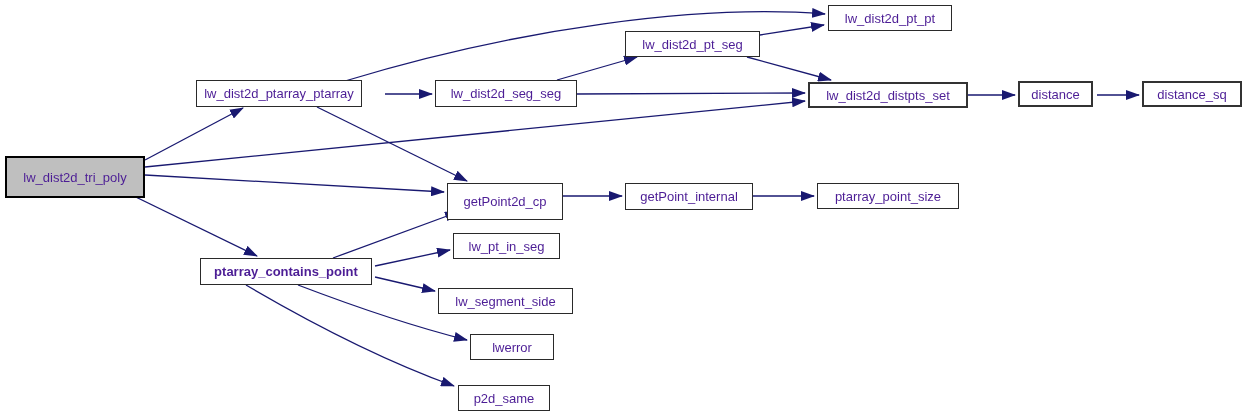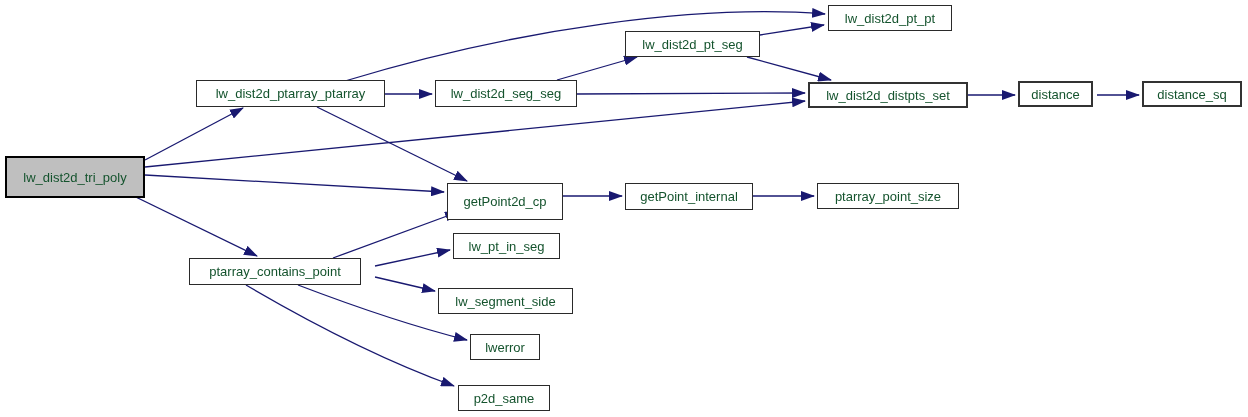--- a/index.html
+++ b/index.html
@@ -30,21 +30,21 @@
   .node {
     position: absolute;
     box-sizing: border-box;
     background: #ffffff;
     border: 1px solid #2a2a2a;
     display: flex;
     align-items: center;
     justify-content: center;
     font-size: 13px;
     line-height: 1;
-    color: #14532d;
+    color: #4c1d95;
     white-space: nowrap;
     cursor: pointer;
   }
   .node.emph {
     border-width: 2px;
     border-color: #333333;
   }
   .node.root {
     background: #bfbfbf;
     border: 2px solid #000000;
@@ -81,21 +81,21 @@
         <path d="M375,266 L450,250" class="edge" marker-end="url(#arrow)"></path>
         <path d="M375,277 L435,291" class="edge" marker-end="url(#arrow)"></path>
         <path d="M298,285 Q395,322 467,340" class="edge" marker-end="url(#arrow)"></path>
         <path d="M246,285 Q360,352 454,386" class="edge" marker-end="url(#arrow)"></path>
       </g>
   </svg>
   <div>
       <div class="node root" style="left: 5px; top: 156px; width: 140px; height: 42px;">
         <span>lw_dist2d_tri_poly</span>
       </div>
-      <div class="node" style="left: 196px; top: 80px; width: 189px; height: 27px;">
+      <div class="node" style="left: 196px; top: 80px; width: 166px; height: 27px;">
         <span>lw_dist2d_ptarray_ptarray</span>
       </div>
       <div class="node" style="left: 435px; top: 80px; width: 142px; height: 27px;">
         <span>lw_dist2d_seg_seg</span>
       </div>
       <div class="node" style="left: 625px; top: 31px; width: 135px; height: 26px;">
         <span>lw_dist2d_pt_seg</span>
       </div>
       <div class="node" style="left: 828px; top: 5px; width: 124px; height: 26px;">
         <span>lw_dist2d_pt_pt</span>
@@ -114,26 +114,26 @@
       </div>
       <div class="node" style="left: 625px; top: 183px; width: 128px; height: 27px;">
         <span>getPoint_internal</span>
       </div>
       <div class="node" style="left: 817px; top: 183px; width: 142px; height: 26px;">
         <span>ptarray_point_size</span>
       </div>
       <div class="node" style="left: 453px; top: 233px; width: 107px; height: 26px; align-items: center;">
         <span>lw_pt_in_seg</span>
       </div>
-      <div class="node" style="left: 189px; top: 258px; width: 172px; height: 27px;">
+      <div class="node" style="left: 200px; top: 258px; width: 172px; height: 27px; font-weight: bold;">
         <span>ptarray_contains_point</span>
       </div>
       <div class="node" style="left: 438px; top: 288px; width: 135px; height: 26px;">
         <span>lw_segment_side</span>
       </div>
-      <div class="node" style="left: 470px; top: 334px; width: 70px; height: 26px;">
+      <div class="node" style="left: 470px; top: 334px; width: 84px; height: 26px;">
         <span>lwerror</span>
       </div>
       <div class="node" style="left: 458px; top: 385px; width: 92px; height: 26px;">
         <span>p2d_same</span>
       </div>
     </div>
 </div>
 
 </body></html>

